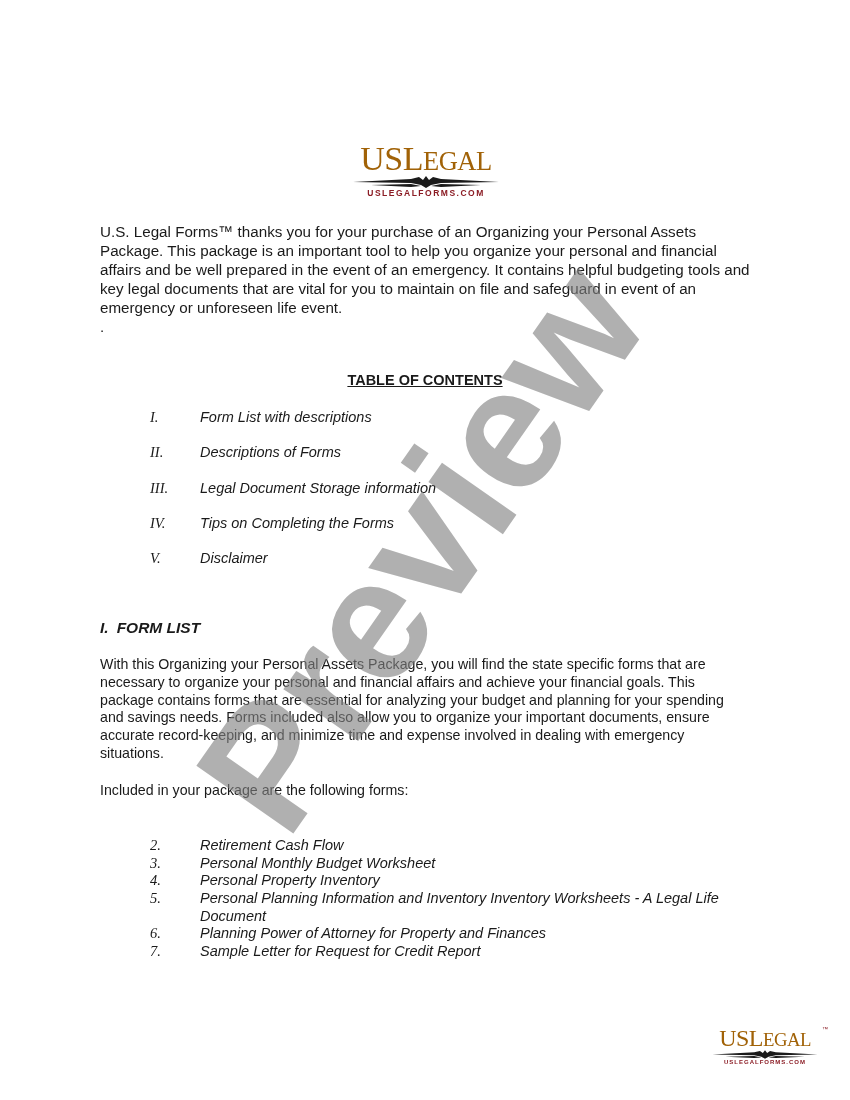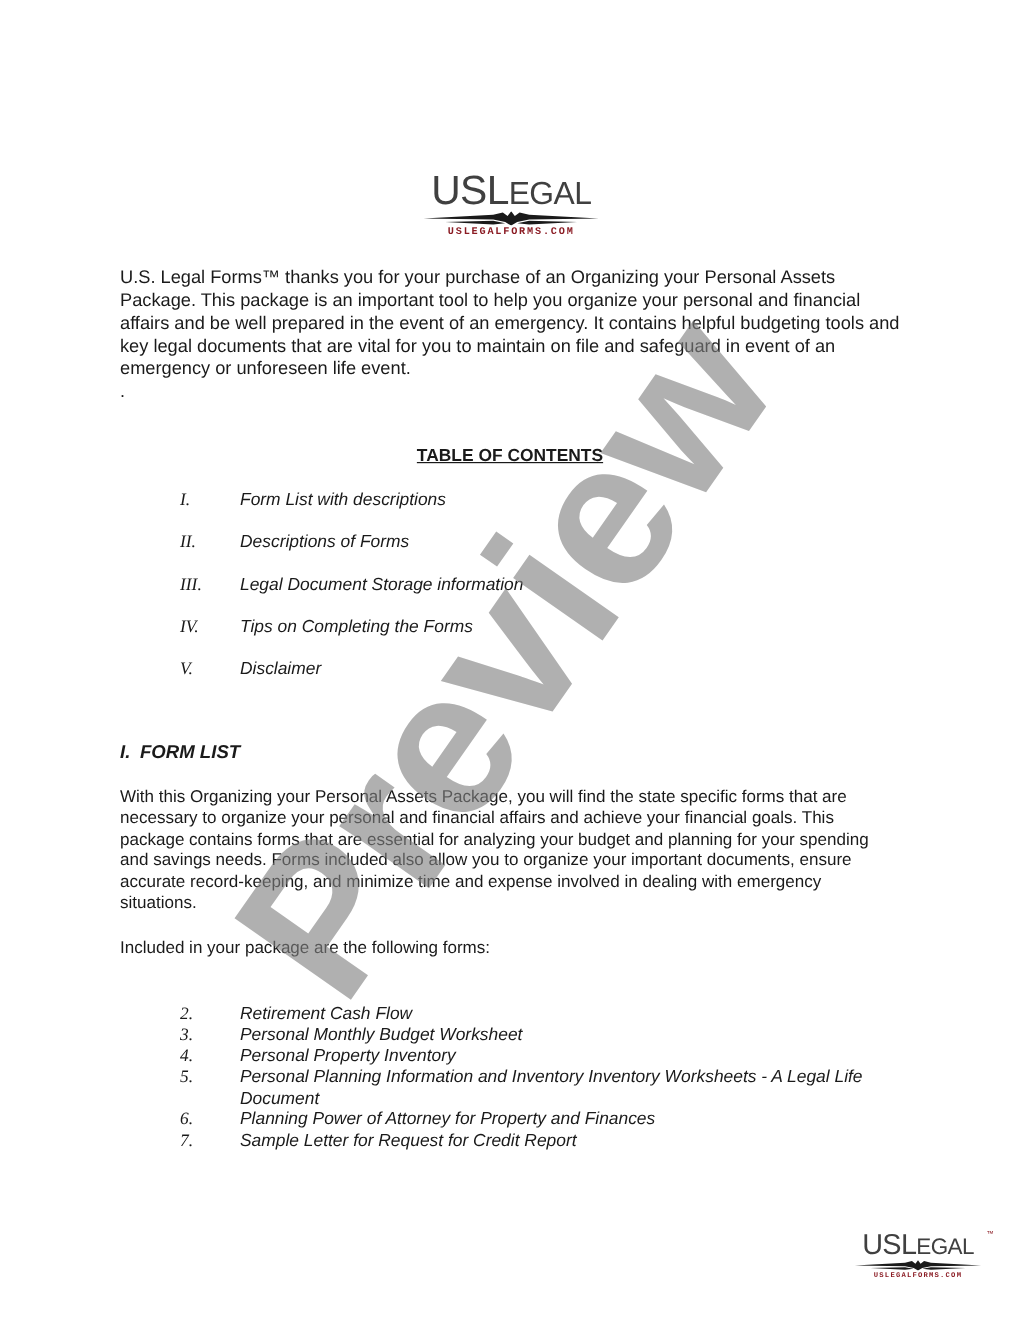--- a/index.html
+++ b/index.html
@@ -20,35 +20,35 @@
       left: 0; top: 0;
       width: 850px; height: 1100px;
     }
 
     
     .logo {
       position: absolute;
       text-align: center;
     }
     .logo .brand {
-      font-family: Liberation Sans, sans-serif;
-      color: #404040;
+      font-family: Liberation Serif, serif;
+      color: #a16207;
       line-height: 1;
       letter-spacing: -0.5px;
       white-space: nowrap;
     }
     .logo .brand .big { font-size: 1em; }
     .logo .brand .small { font-size: 0.78em; }
     .logo .eagle {
       display: block;
       margin: 0 auto;
     }
     .logo .url {
       color: #8b1c24;
-      font-family: Liberation Mono, monospace;
+      font-family: Liberation Sans, sans-serif;
       font-weight: bold;
       letter-spacing: 1.5px;
       white-space: nowrap;
     }
     .logo-top {
       left: 346px; top: 142px;
       width: 160px;
     }
     .logo-top .brand { font-size: 34px; }
     .logo-top .url { font-size: 8.5px; margin-top: 0px; }

